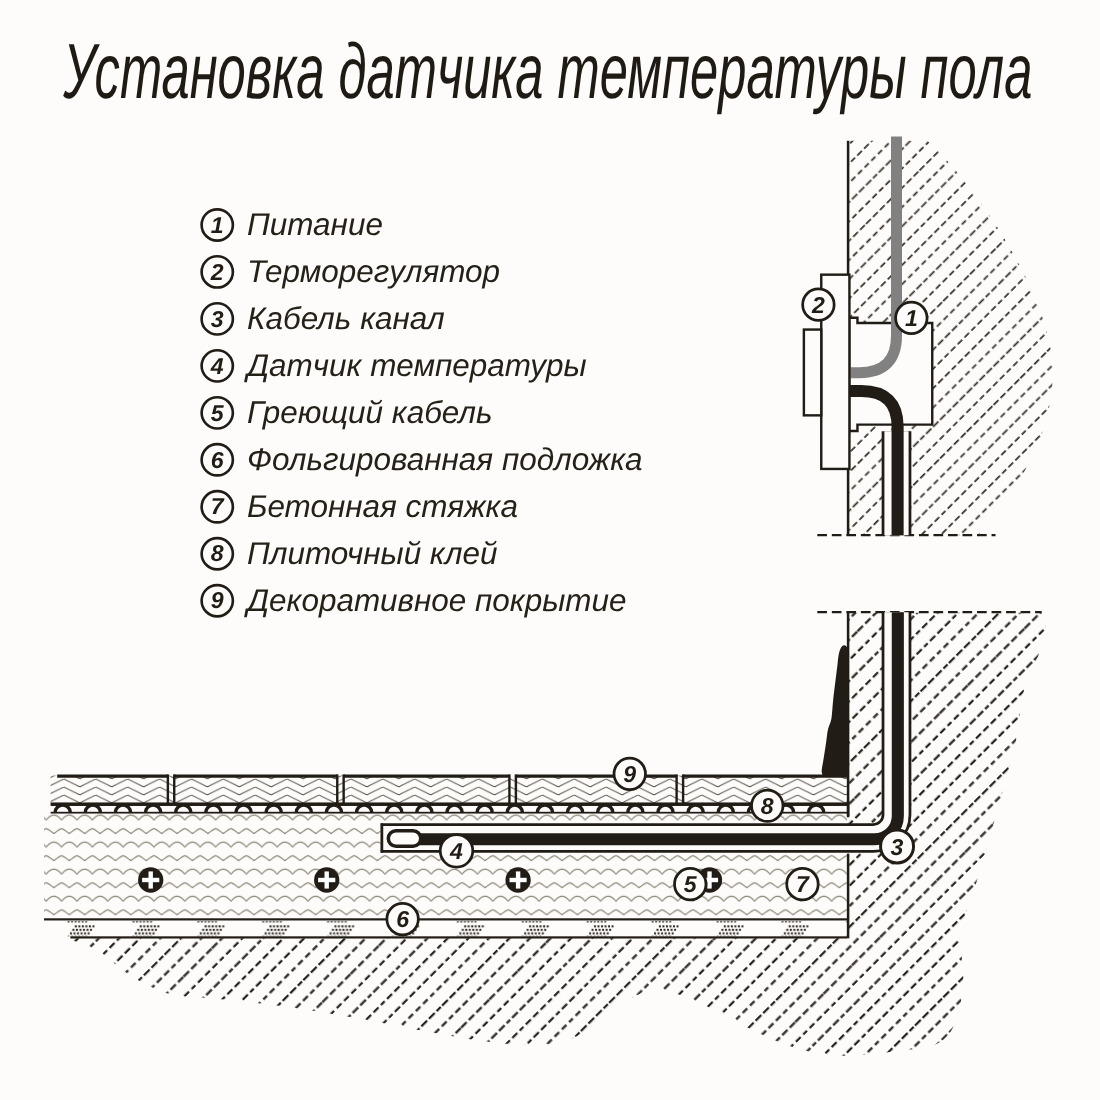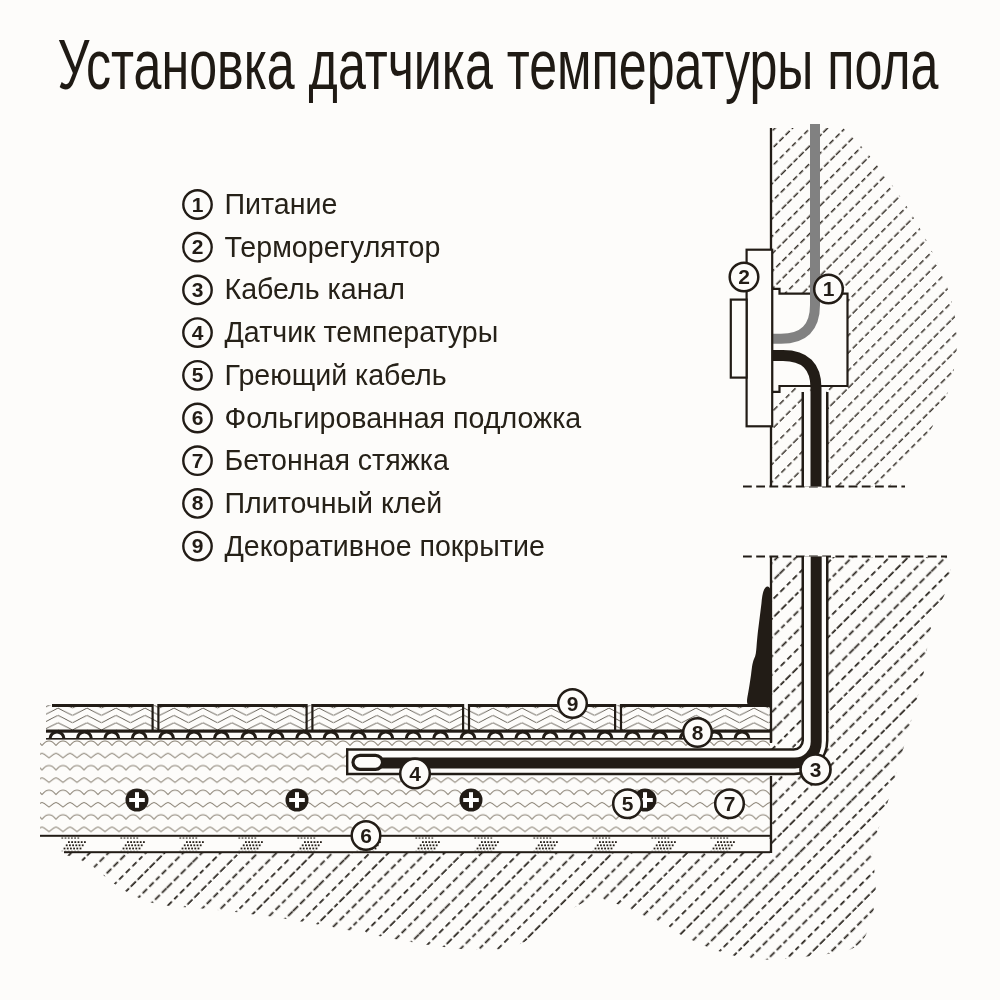--- a/index.html
+++ b/index.html
@@ -1,16 +1,16 @@
 <!DOCTYPE html>
 <html><head>
 <meta charset="utf-8">
 <style>
   html,body{margin:0;padding:0;background:#fdfcfa;}
-  #page{width:887px;height:1000px;position:relative;font-family:"Liberation Sans",sans-serif;}
+  #page{width:887px;height:1000px;position:relative;font-family:"Liberation Sans",sans-serif;font-style:italic;}
   svg{display:block;}
 </style>
 </head>
 <body>
 <div id="page">
 <svg width="1000" height="1000" viewBox="0 0 1000 1000">
 <defs>
 
   <pattern id="hatchU" width="34.4" height="99.2" patternUnits="userSpaceOnUse" patternTransform="rotate(-45)">
     <g stroke="#332d26" stroke-width="1.5">

